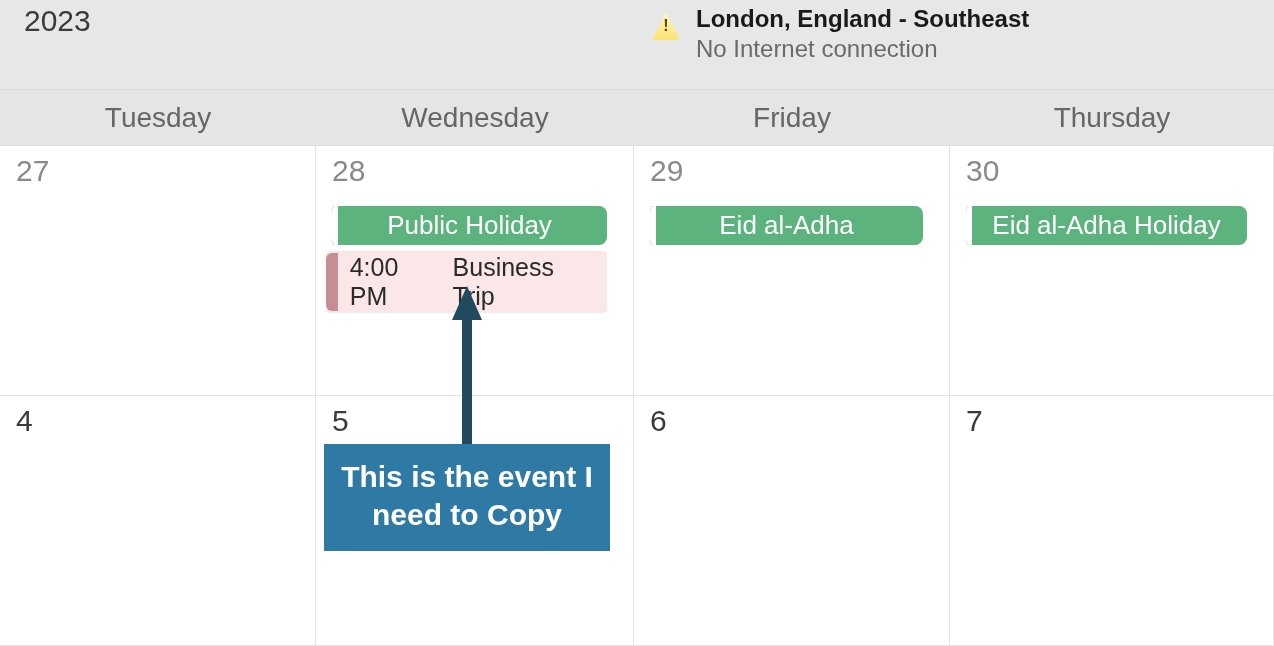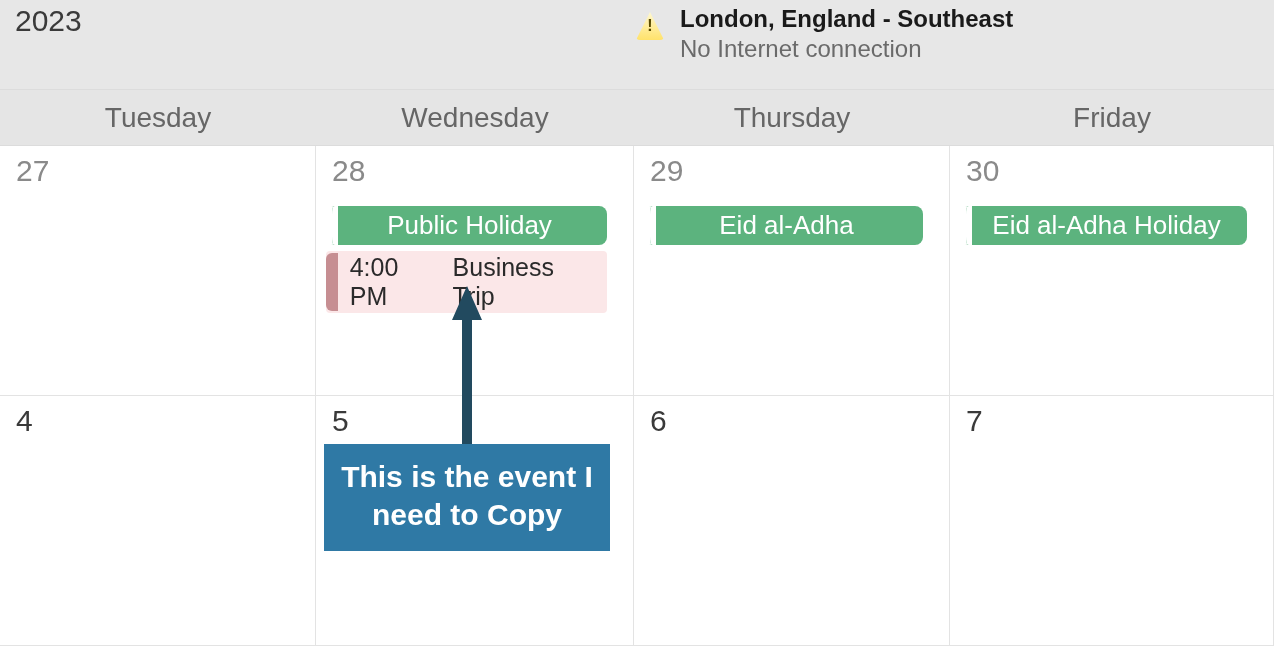--- a/index.html
+++ b/index.html
@@ -13,27 +13,28 @@
     }
     .header {
       background: #e7e7e7;
       height: 90px;
       display: flex;
       align-items: flex-start;
       padding-top: 4px;
       border-bottom: 1px solid #dcdcdc;
     }
     .title-area {
-      padding-left: 15px;
+      padding-left: 8px;
       width: 316px;
       font-size: 30px;
       color: #3a3a3a;
       font-weight: 400;
       white-space: nowrap;
       overflow: hidden;
+      margin-left: 16px;
     }
     .status-area {
       display: flex;
       align-items: flex-start;
       gap: 16px;
       margin-left: 320px;
     }
     .warn-icon {
       margin-top: 8px;
       width: 28px;
@@ -154,22 +155,22 @@
     <div class="status-lines">
       <div class="status-loc">London, England - Southeast</div>
       <div class="status-msg">No Internet connection</div>
     </div>
   </div>
 </div>
 
 <div class="dayhead-row">
   <div class="dayhead">Tuesday</div>
   <div class="dayhead">Wednesday</div>
+  <div class="dayhead">Friday</div>
   <div class="dayhead">Thursday</div>
-  <div class="dayhead">Friday</div>
 </div>
 
 <div class="grid">
 
   <div class="cell">
     <div class="daynum">27</div>
   </div>
 
   <div class="cell">
     <div class="daynum">28</div>

